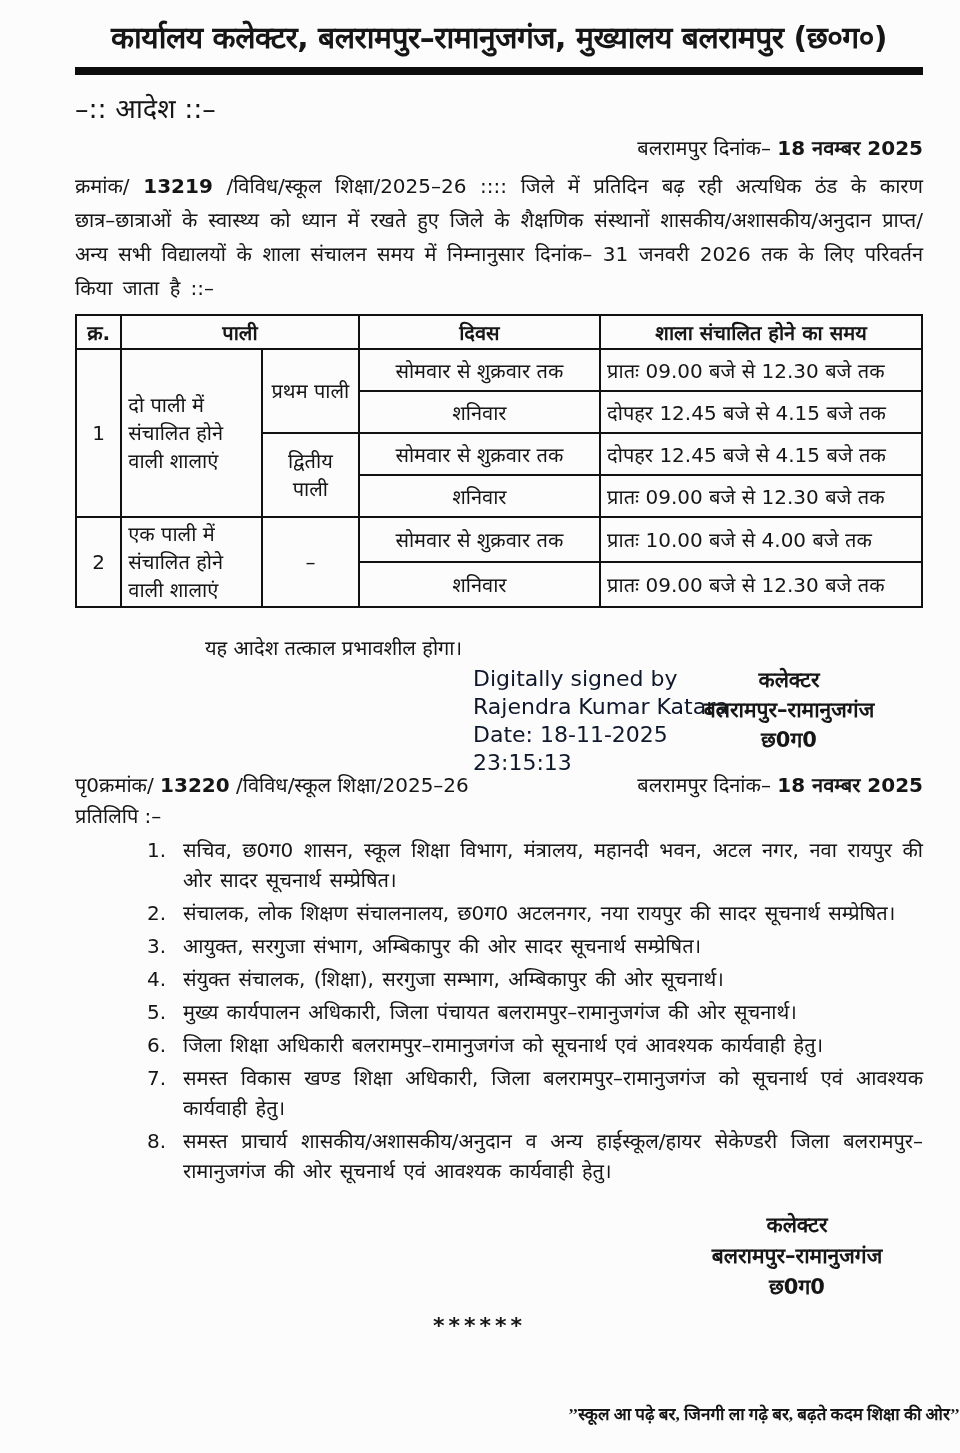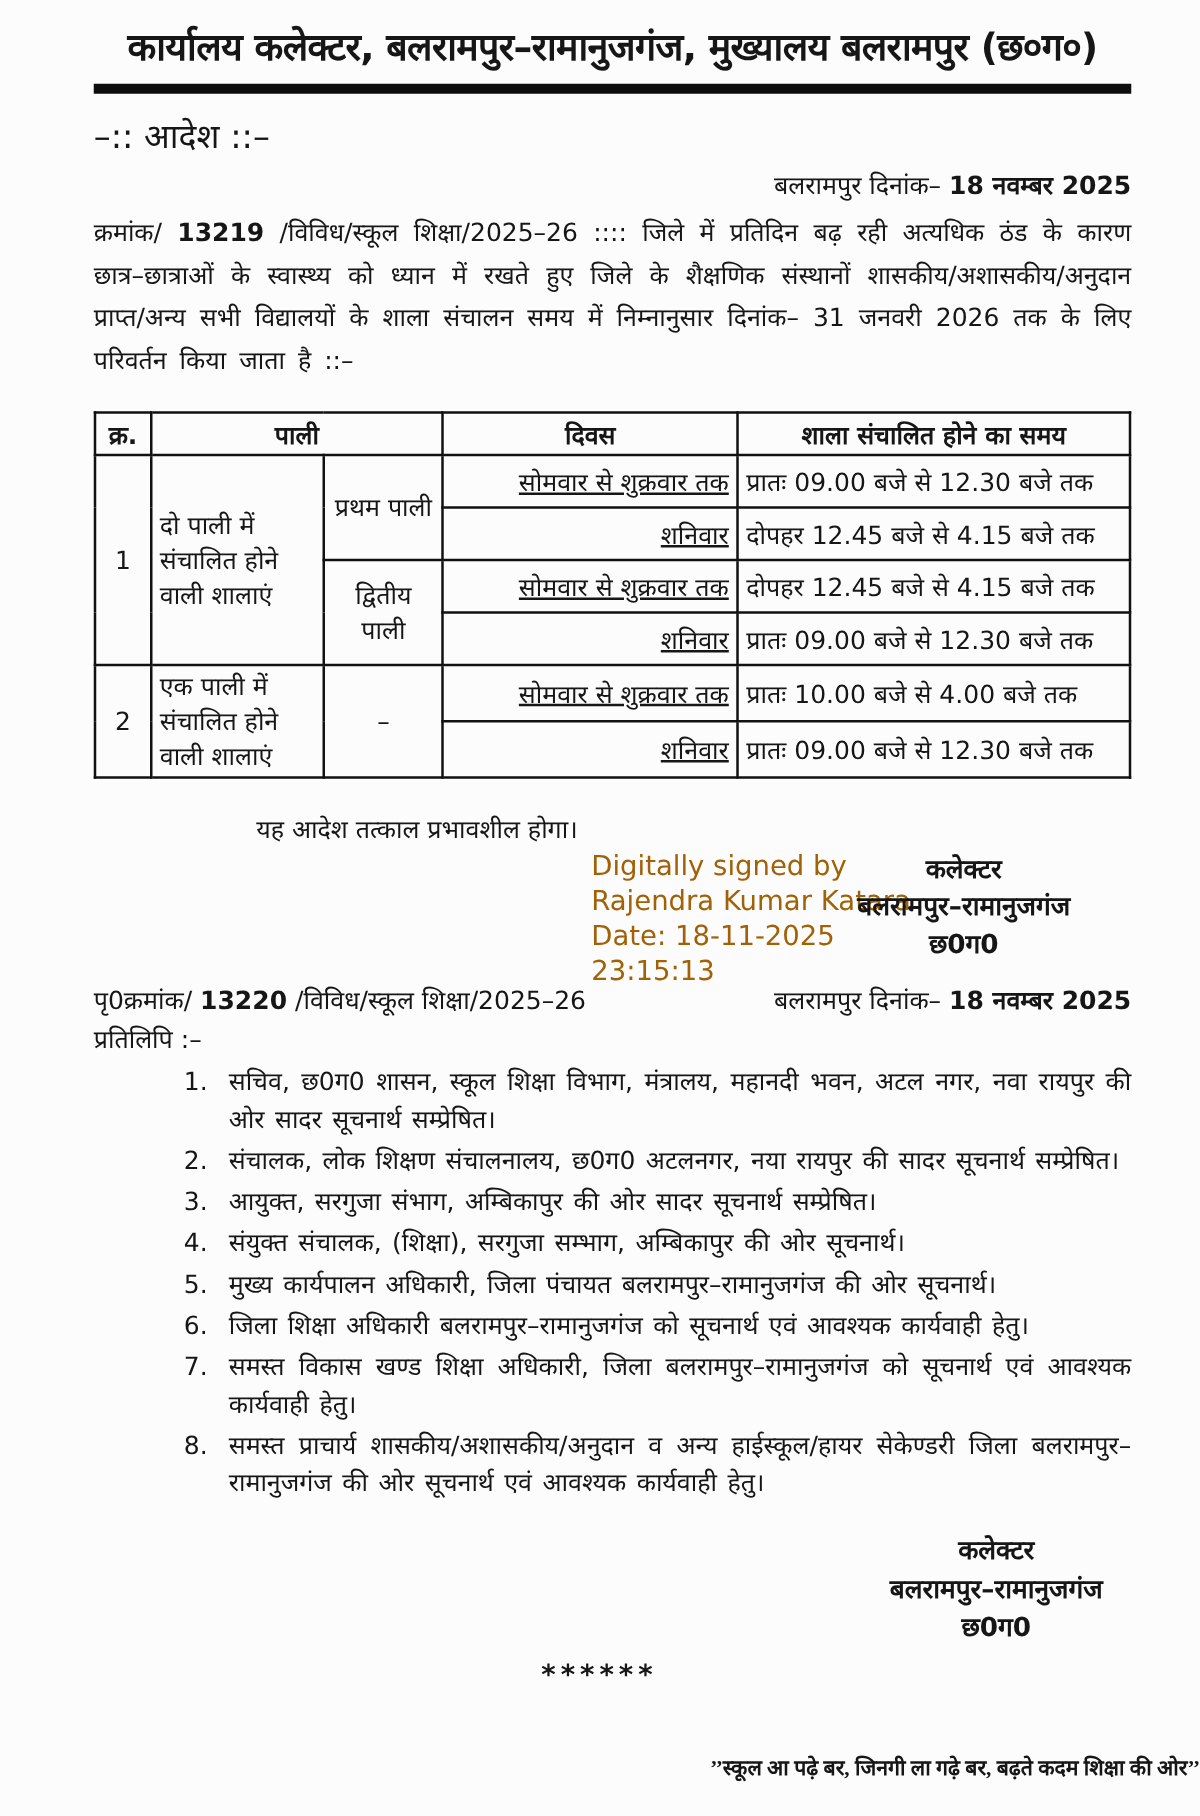--- a/index.html
+++ b/index.html
@@ -6,21 +6,21 @@
   html,body { background:#ffffff; }
   .page {
     position:relative;
     width:960px; height:1453px;
     margin:0 auto;
     background:#fcfcfc;
     color:#161616;
     font-family:"DejaVu Sans", sans-serif;
     overflow:hidden;
   }
-  .content { padding:0 55px 0 75px; }
+  .content { padding:0 37px 0 75px; }
 
   
   .office-title {
     padding-top:16px;
     text-align:center;
     font-size:30px;
     font-weight:bold;
     letter-spacing:-0.5px;
   }
   .contact-row {
@@ -52,50 +52,50 @@
     margin-top:8px;
     font-size:20px;
     line-height:34px;
     text-align:justify;
     word-spacing:4px;
   }
   .body-para b { font-weight:bold; }
 
   
   table.schedule {
-    margin-top:24px;
+    margin-top:9px;
     width:100%;
     border-collapse:collapse;
     font-size:20px;
   }
   table.schedule th, table.schedule td {
     border:2px solid #111;
     padding:2px 6px;
     vertical-align:middle;
   }
   table.schedule th { font-weight:bold; text-align:center; height:34px; }
   td.sno { text-align:center; width:45px; }
   td.cat { width:140px; text-align:left; line-height:28px; }
   td.shift { width:96px; text-align:center; line-height:28px; }
-  td.days { width:240px; text-align:right; height:42px;text-decoration:underline; }
+  td.days { width:240px; text-align:center; height:42px; }
   td.time { width:320px; text-align:left; padding-left:10px; }
 
   .effect-line {
     margin-top:26px;
     margin-left:130px;
     font-size:20px;
   }
 
   
   .sig-area { position:relative; height:108px; }
   .digital-sig {
     position:absolute; left:398px; top:4px;
     font-family:"DejaVu Sans", sans-serif;
     font-size:22px; line-height:28px;
-    color:#a16207;
+    color:#0f172a;
   }
   .stamp {
     position:absolute; right:0; top:4px;
     width:268px;
     text-align:center;
     font-size:21px; line-height:30px;
     font-weight:bold;
   }
 
   .endorse-row {

